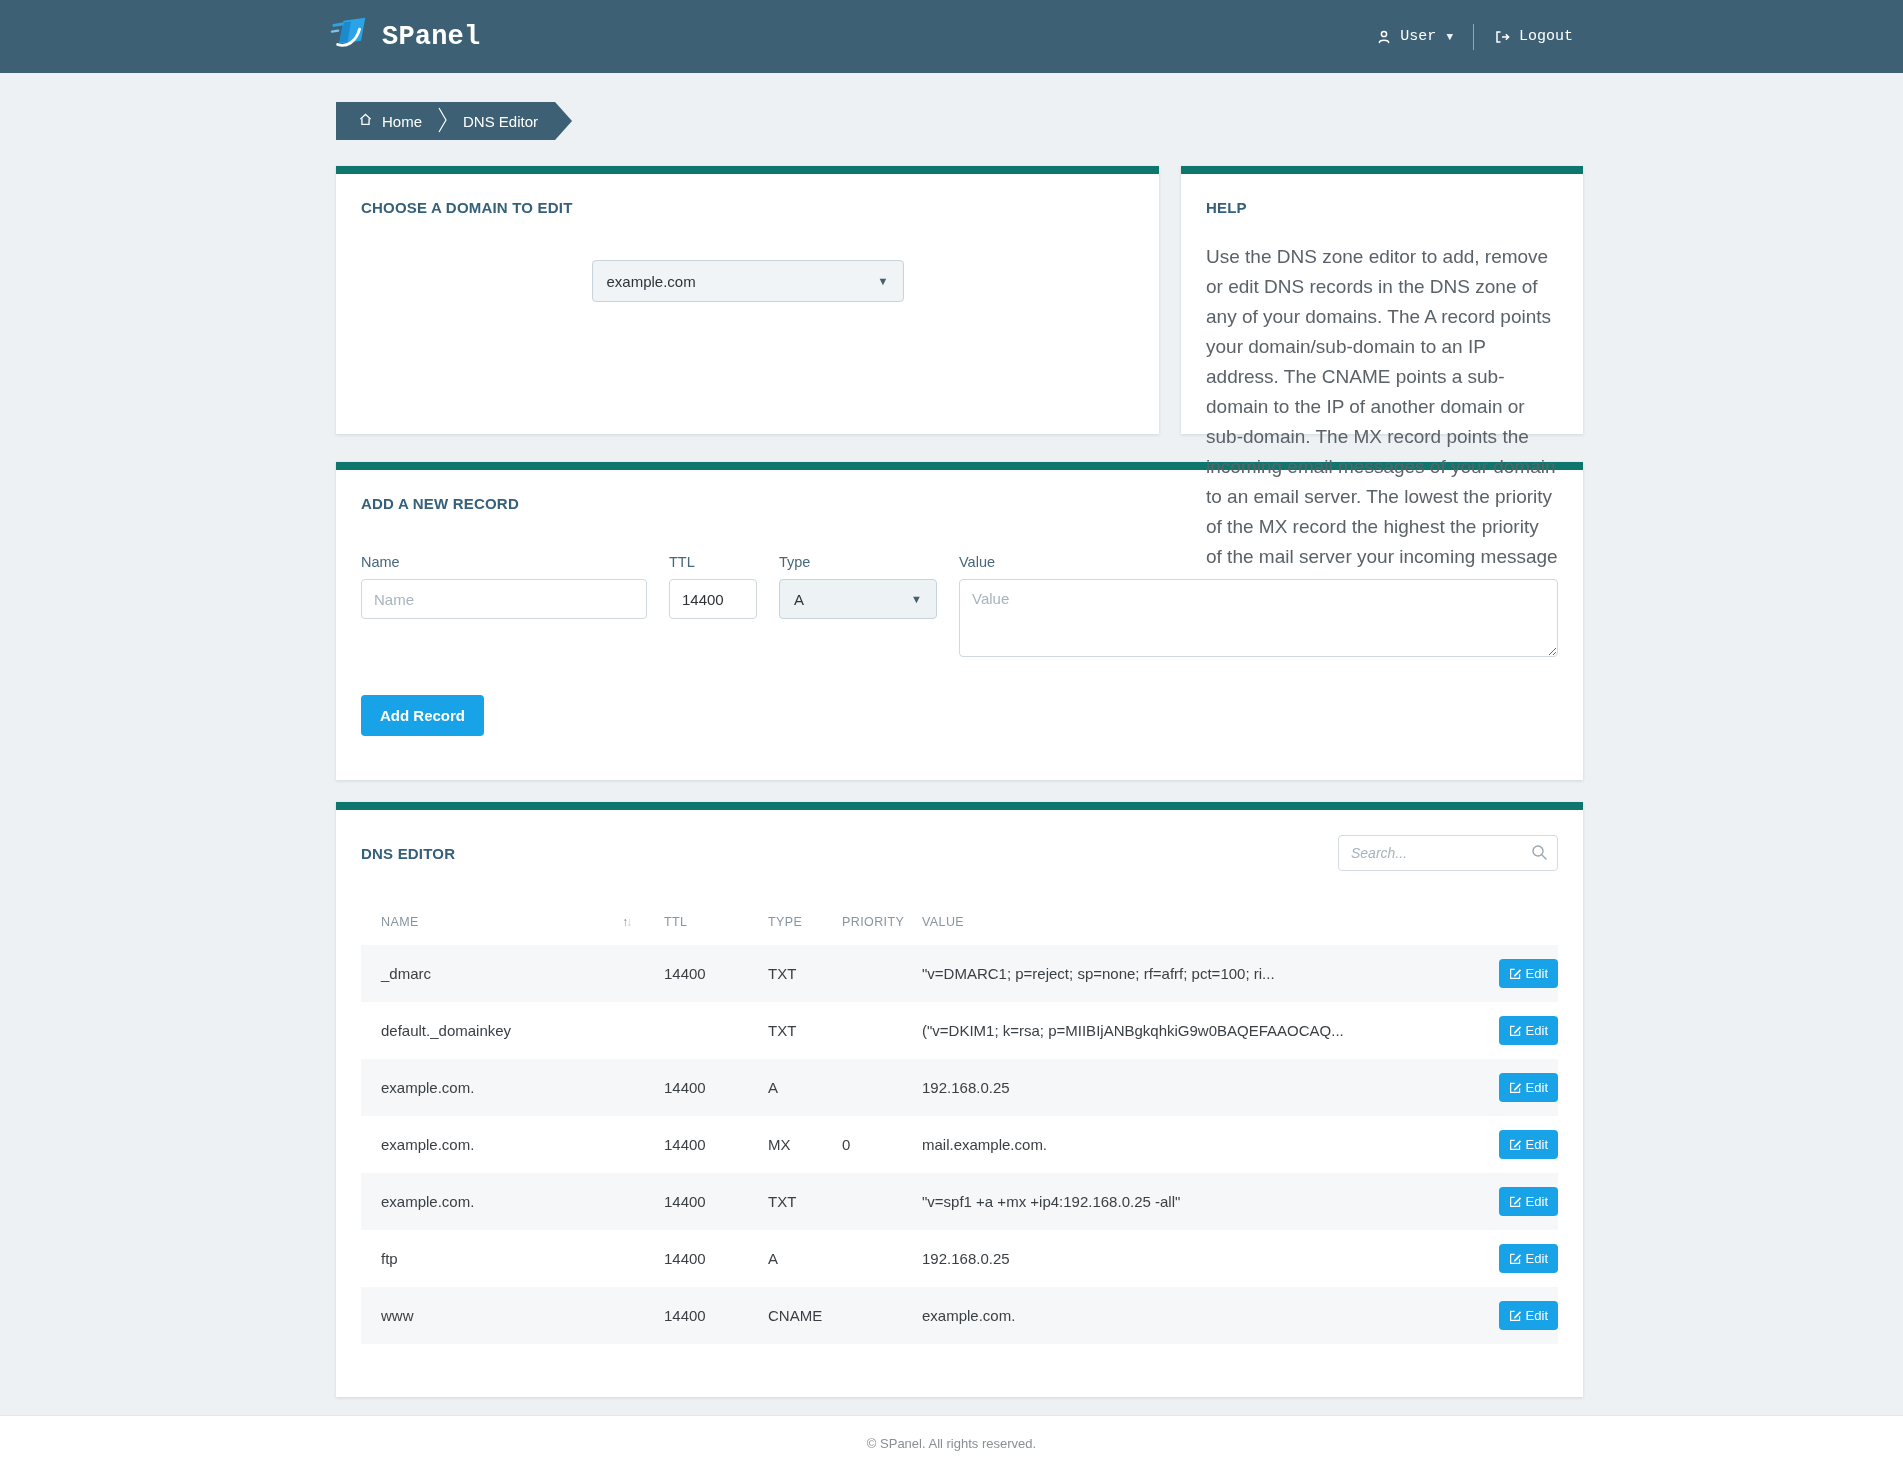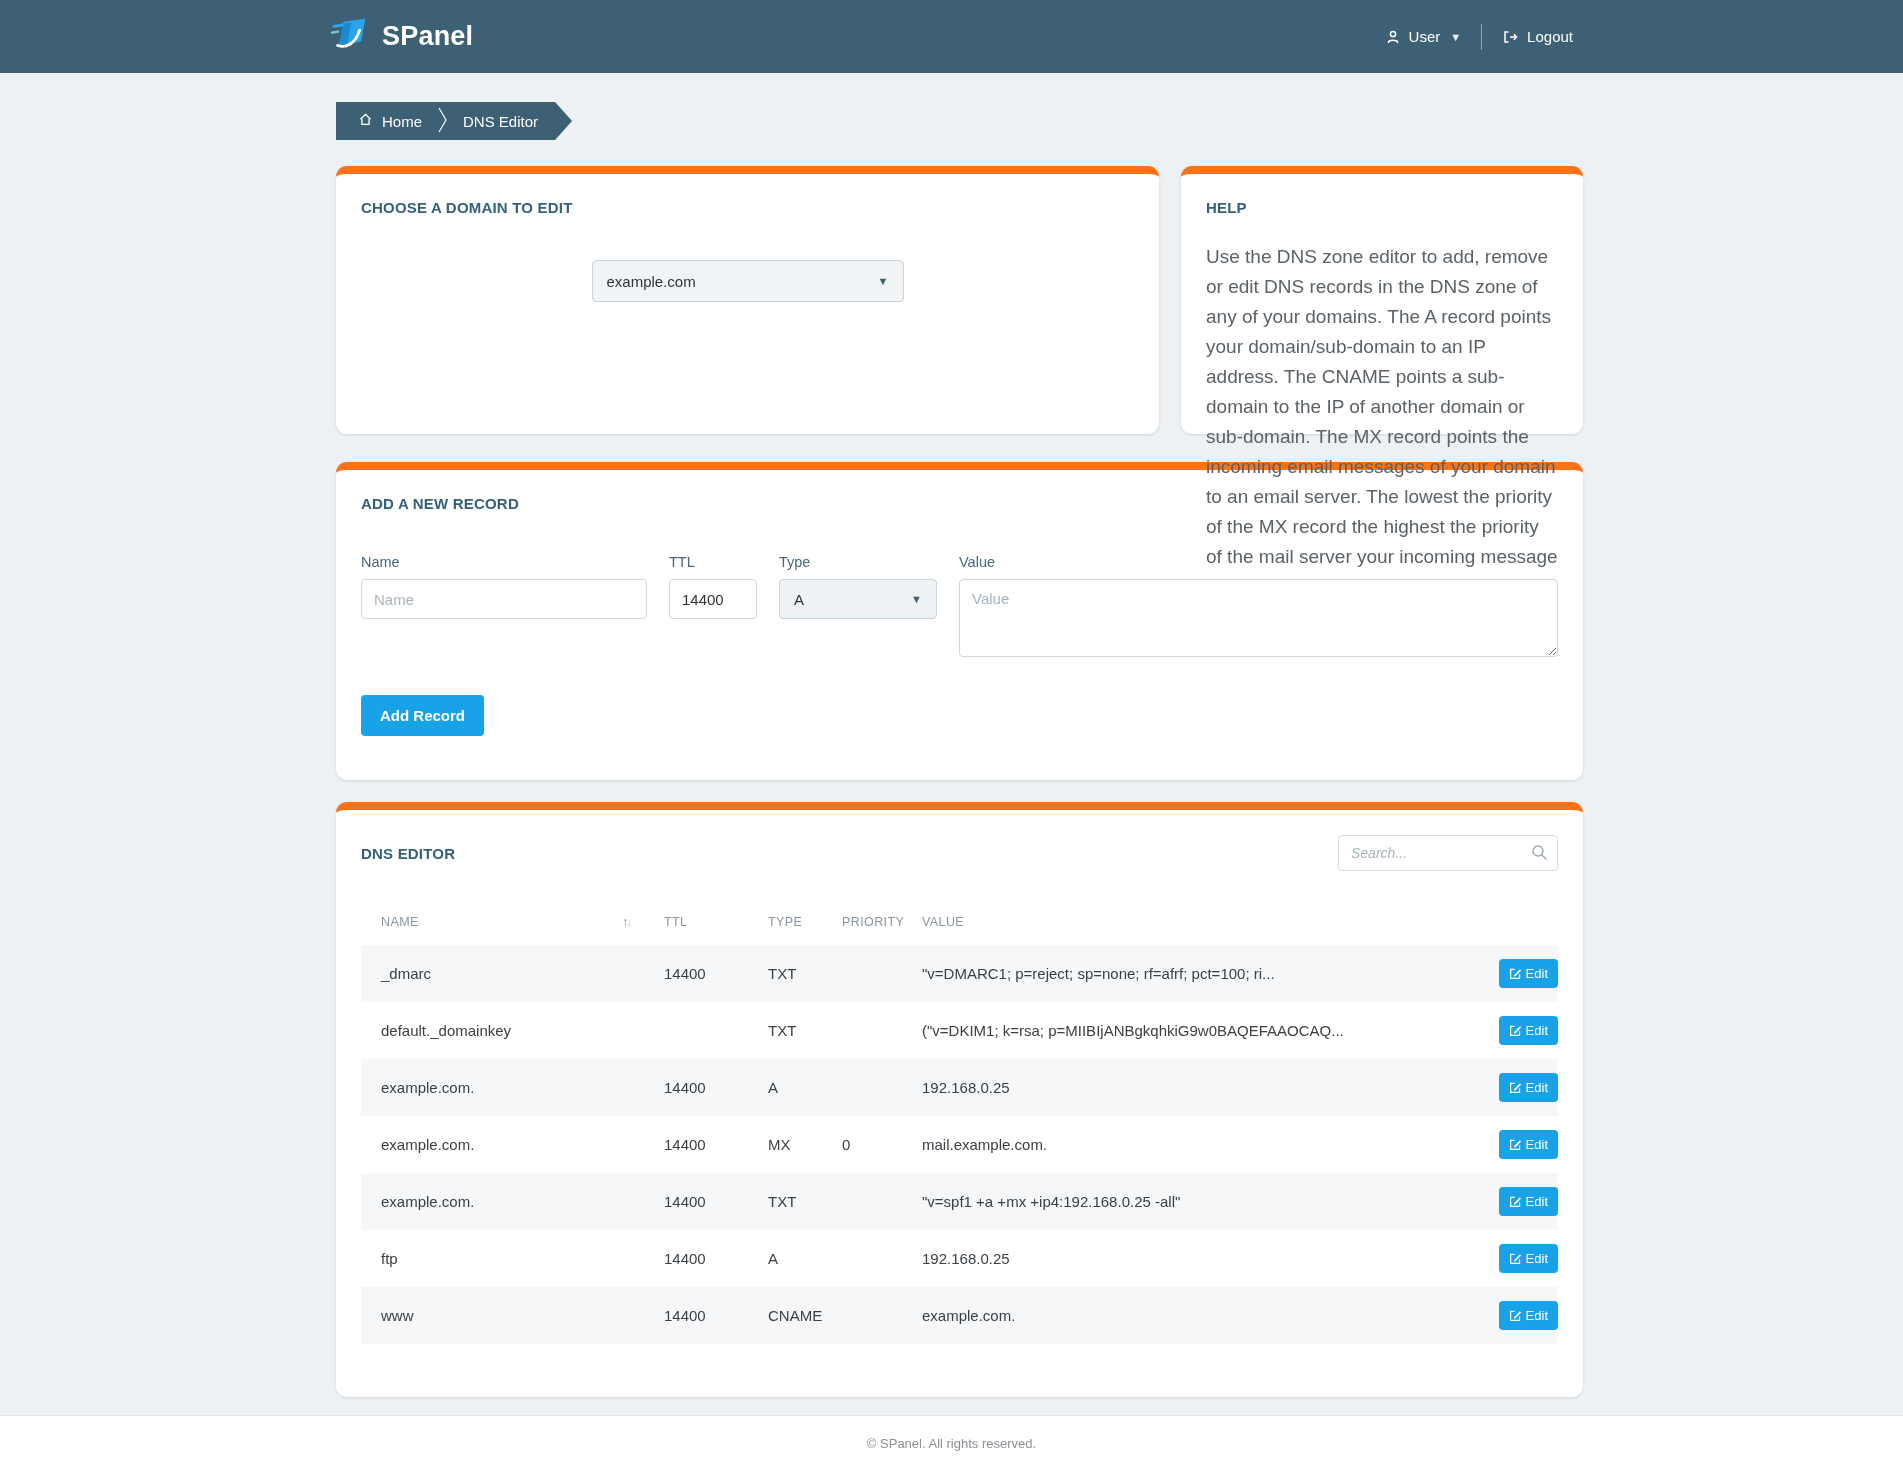--- a/index.html
+++ b/index.html
@@ -7,42 +7,42 @@
   body {
     font-family: "Liberation Sans", "DejaVu Sans", sans-serif;
     background:#eef1f3;
     color:#3a4249;
     min-height:1468px;
   }
   .container { width:1263px; margin:0 auto;padding-left:16px; }
 
   
   .navbar { height:73px; background:#3d6074; }
-  .navbar-inner { height:100%; display:flex; align-items:center; justify-content:space-between; padding:0 10px; }
+  .navbar-inner { height:100%; display:flex; align-items:center; justify-content:space-between; padding:0 10px;font-family:Liberation Mono, monospace; }
   .brand { display:flex; align-items:center; gap:10px; }
   .brand-name { color:#ffffff; font-size:27px; font-weight:bold; letter-spacing:.2px; }
   .nav-right { display:flex; align-items:center; color:#fff; font-size:15px; }
   .nav-item { display:flex; align-items:center; gap:8px; cursor:pointer; }
   .nav-item svg { display:block; }
   .caret-down { font-size:11px; margin-left:2px; opacity:.9; }
   .nav-divider { width:1px; height:26px; background:rgba(255,255,255,.45); margin:0 20px; }
 
   
   .breadcrumb {
     margin-top:29px; height:38px; display:inline-flex; align-items:center;
     background:#3d6074; color:#fff; font-size:15px;
     padding:0 34px 0 22px;
     clip-path: polygon(0 0, calc(100% - 17px) 0, 100% 50%, calc(100% - 17px) 100%, 0 100%);
   }
   .crumb { display:flex; align-items:center; gap:9px; }
   .crumb-sep { margin:0 16px; display:block; }
 
   
   .card {
-    background:#ffffff; border-top:8px solid #f97316; border-radius:11px;
+    background:#ffffff; border-top:8px solid #0f766e; border-radius:0;
     box-shadow:0 1px 3px rgba(44,58,70,.14);
   }
   .card-title { color:#35607c; font-size:15px; font-weight:bold; letter-spacing:.2px; }
   .row1 { margin-top:26px; display:flex; gap:22px; }
   .domain-card { width:834px; height:268px; padding:25px; }
   .help-card  { width:407px; height:268px; padding:25px; }
   .help-text { margin-top:26px; font-size:19px; line-height:1.58; color:#5a6268; }
 
   
   .fake-select {

